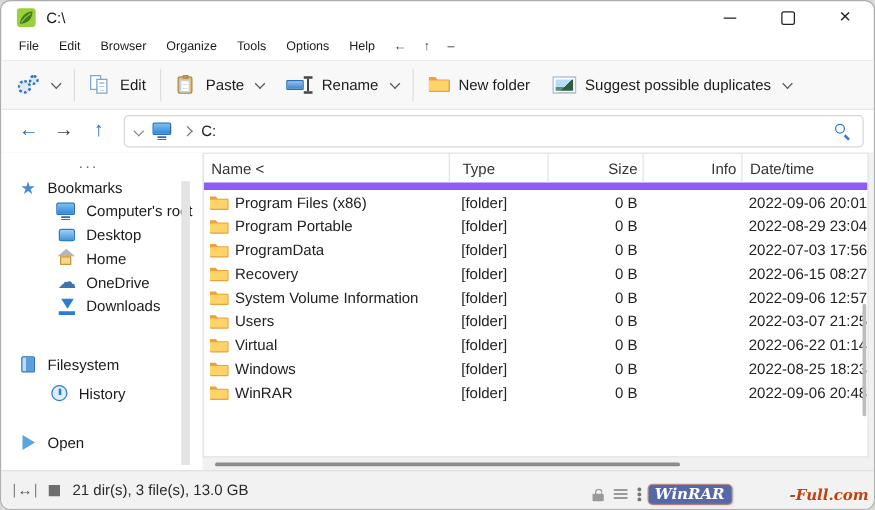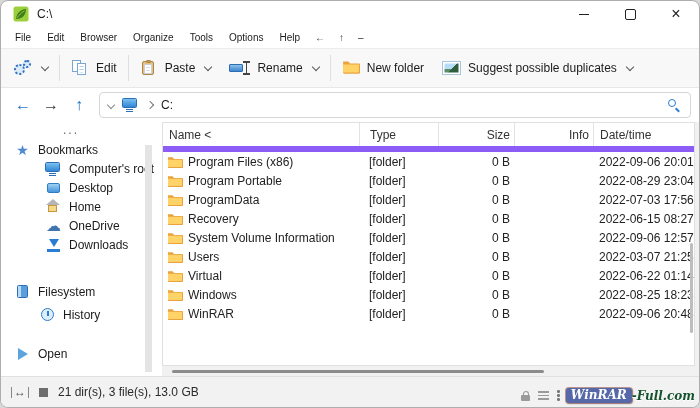--- a/index.html
+++ b/index.html
@@ -127,21 +127,21 @@
   .locki{width:9px;height:10px;}
   .locki::before{content:"";position:absolute;top:0;left:1.5px;width:6px;height:5px;border:1.5px solid #9a9a9a;
     border-bottom:none;border-radius:3px 3px 0 0;box-sizing:border-box;}
   .locki::after{content:"";position:absolute;bottom:0;left:0;width:9px;height:6px;background:#9a9a9a;border-radius:1px;}
   .listi{width:11px;height:9px;background:repeating-linear-gradient(180deg,#9a9a9a 0 1.5px,transparent 1.5px 3.5px);}
   .kebabi{width:2.5px;height:2.5px;background:#777;border-radius:50%;box-shadow:0 4px 0 #777,0 8px 0 #777;margin-bottom:8px;}
   .watermark{display:flex;align-items:center;margin-left:6px;font-family:"DejaVu Serif",serif;
     font-style:italic;font-weight:bold;font-size:12px;position:relative;z-index:2;}
   .wm-badge{background:#5668a8;color:#fff;padding:0 5px;border-radius:3px;line-height:15px;
     box-shadow:0 0 0 1px rgba(140,70,60,.55),1px 1px 2px rgba(0,0,0,.25);}
-  .wm-suffix{color:#14532d;text-shadow:0 1px 0 #fff;}
+  .wm-suffix{color:#c2410c;text-shadow:0 1px 0 #fff;padding-left:47px;}
 </style>
 </head>
 <body>
 
 <div class="window">
 
   <div class="titlebar">
     <span class="app-icon">
       <svg width="16" height="16" viewBox="0 0 16 16">
         <rect x="0.5" y="0.5" width="15" height="15" rx="2.5" fill="#9ccf3c"></rect>

